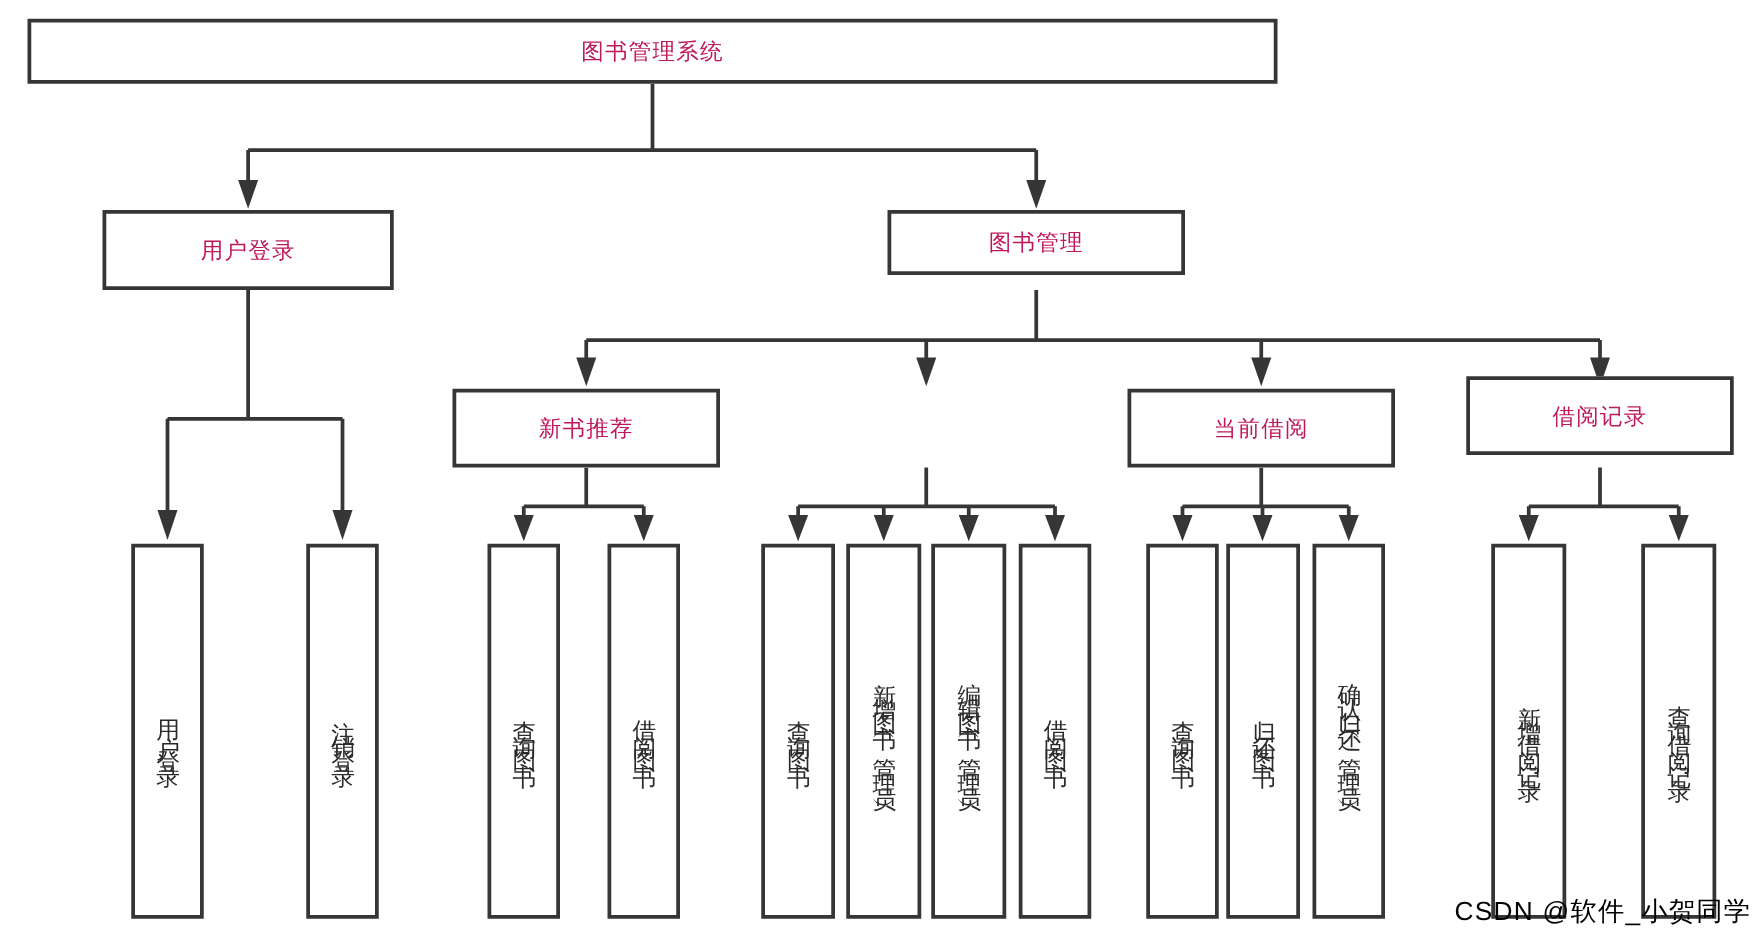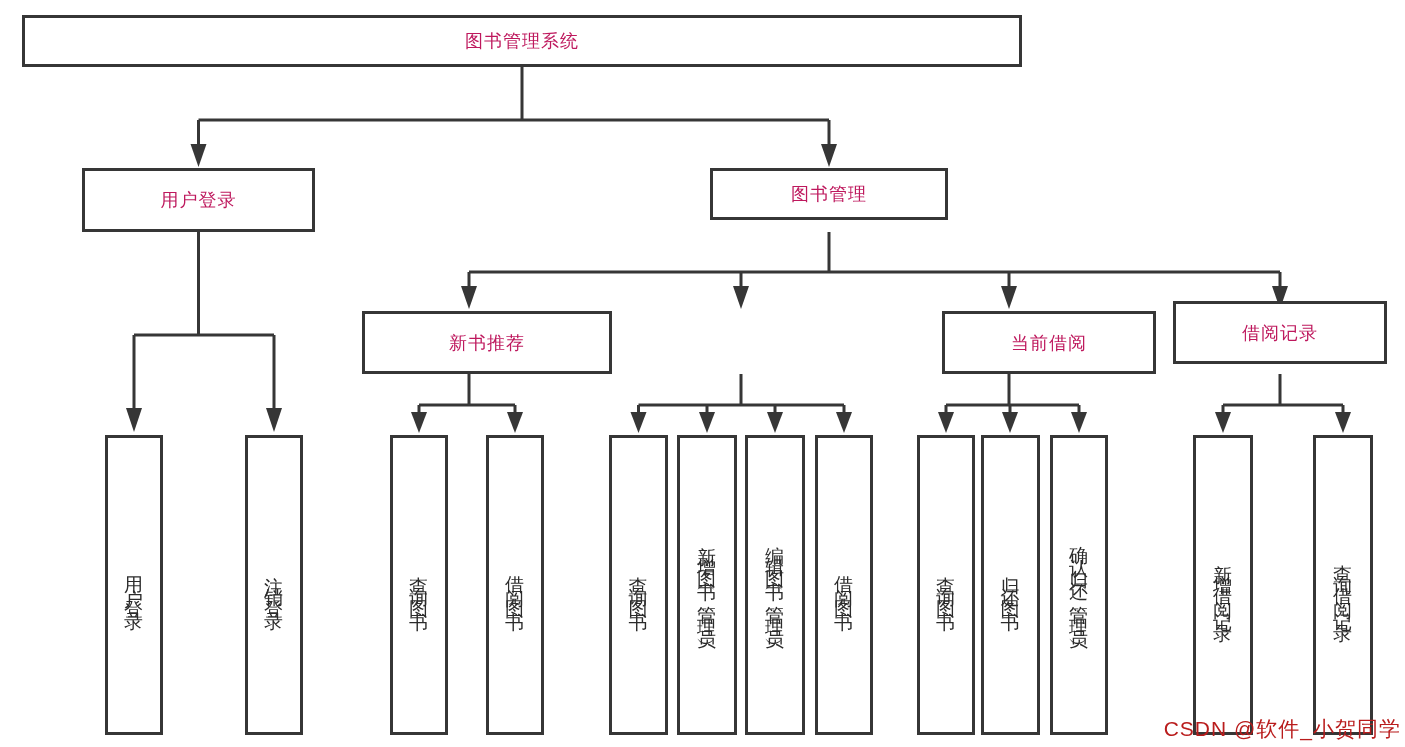--- a/index.html
+++ b/index.html
@@ -55,21 +55,21 @@
     letter-spacing: 12px;
     color: #2b2b2b;
     white-space: nowrap;
   }
 
   .watermark {
     position: absolute;
     right: 4px;
     bottom: 4px;
     font-size: 21px;
-    color: #b91c1c;
+    color: #000000;
     letter-spacing: 1px;
     white-space: nowrap;
   }
 </style>
 </head>
 <body>
 
 <div class="stage">
 
   <svg class="wires" viewBox="0 0 1405 747" xmlns="http://www.w3.org/2000/svg">
@@ -134,22 +134,22 @@
       <polygon points="1215,412 1231,412 1223,433"></polygon>
       <polygon points="1335,412 1351,412 1343,433"></polygon>
     </g>
   </svg>
 
   <div class="node" style="left:22px; top:15px; width:1000px; height:52px;">图书管理系统</div>
 
   <div class="node" style="left:82px; top:168px; width:233px; height:64px;">用户登录</div>
   <div class="node" style="left:710px; top:168px; width:238px; height:52px;">图书管理</div>
 
-  <div class="node" style="left:362px; top:311px; width:250px; height:63px;">新书推荐</div>
-  <div class="node" style="left:902px; top:311px; width:214px; height:63px;margin-left:40px;">当前借阅</div>
+  <div class="node" style="left:362px; top:311px; width:214px; height:63px;">新书推荐</div>
+  <div class="node" style="left:902px; top:311px; width:214px; height:63px;">当前借阅</div>
   <div class="node" style="left:1173px; top:301px; width:214px; height:63px;">借阅记录</div>
 
   <div class="leaf" style="left:105px; width:58px;">
     <span class="vtext">用户登录</span>
   </div>
   <div class="leaf" style="left:245px; width:58px;">
     <span class="vtext">注销登录</span>
   </div>
 
   <div class="leaf" style="left:390px; width:58px;">

